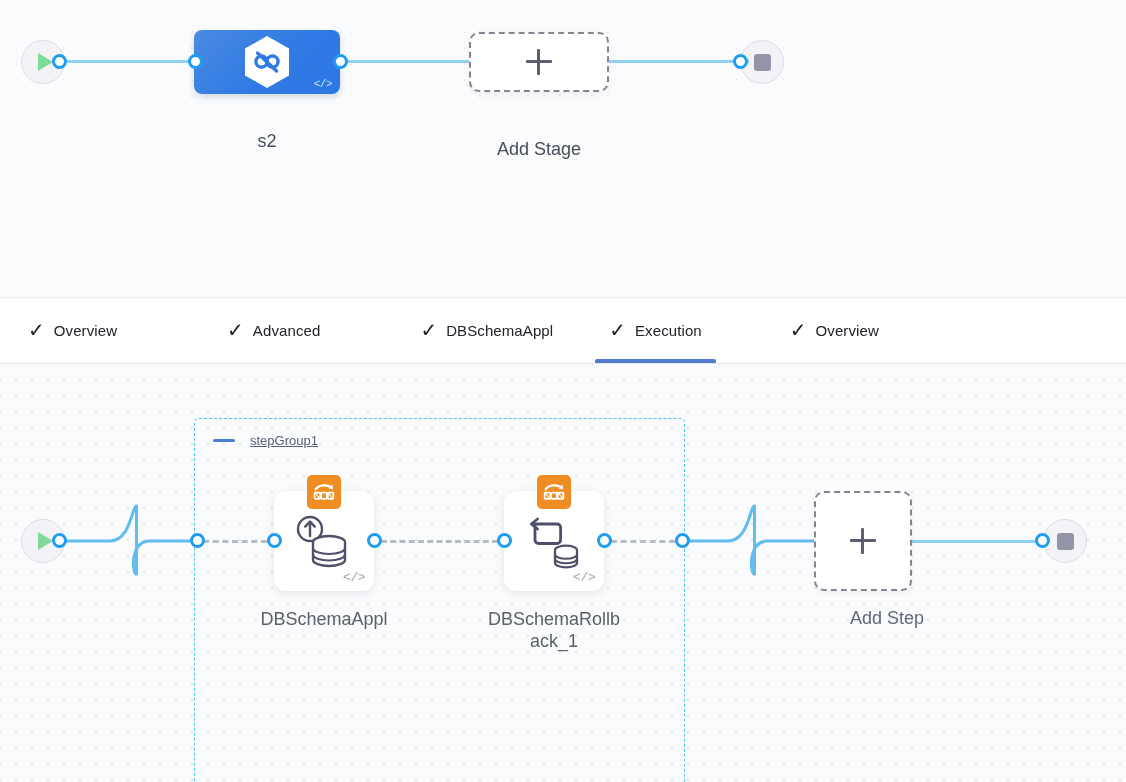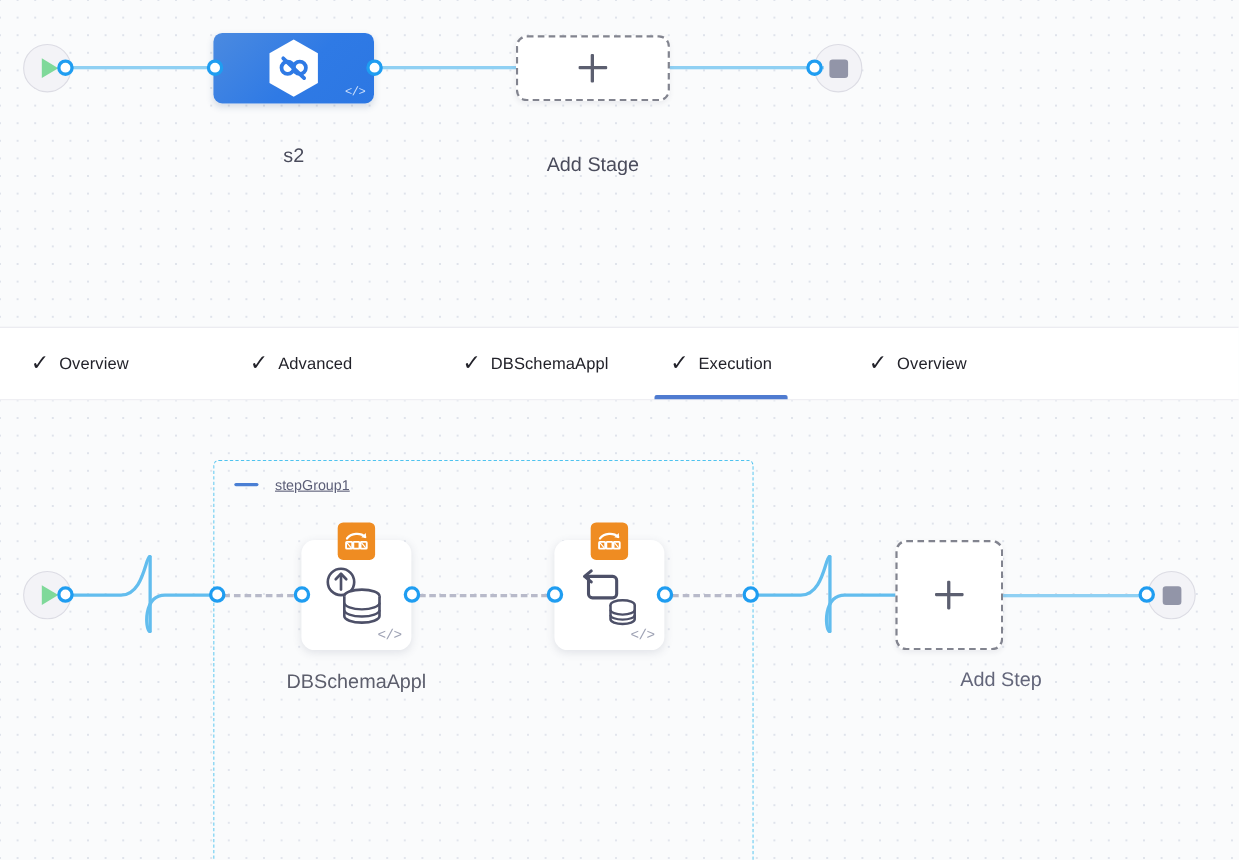--- a/index.html
+++ b/index.html
@@ -299,32 +299,34 @@
           <path d="M32 42.4 C32 44.8 36.9 46.7 43 46.7 C49.1 46.7 54 44.8 54 42.4"></path>
           <path d="M32 47 C32 49.4 36.9 51.3 43 51.3 C49.1 51.3 54 49.4 54 47"></path>
         </g>
       </svg>
     </div>
     <div class="codeglyph dark" style="right:9px;bottom:6px;font-size:13px;">&lt;/&gt;</div>
   </div>
   <div class="port" style="left:497px;top:169px;"></div>
   <div class="port" style="left:597px;top:169px;"></div>
   <div class="node-label" style="left:474px;top:245px;width:160px;">
+    <div>DBSchemaRollb</div>
+    <div>ack_1</div>
   </div>
 
   <div class="port" style="left:675px;top:169px;"></div>
   <svg style="position:absolute;left:684px;top:140px;" width="130" height="72">
     <path d="M0 37 L44 37 C64 37 66 4 70 2" fill="none" stroke="#62bdee" stroke-width="3" stroke-linecap="round"></path>
     <path d="M70 70 C66 68 64 37 84 37 L130 37" fill="none" stroke="#62bdee" stroke-width="3" stroke-linecap="round"></path>
     <path d="M70.5 2 L70.5 70" fill="none" stroke="#62bdee" stroke-width="3" stroke-linecap="round"></path>
   </svg>
 
   <div class="add-box" style="left:814px;top:127px;width:98px;height:100px;">
     <div class="plus"></div>
   </div>
-  <div class="node-label small" style="left:851px;top:244px;width:118px;">Add Step</div>
+  <div class="node-label small" style="left:828px;top:244px;width:118px;">Add Step</div>
 
   <div class="edge" style="left:910px;top:176px;width:138px;"></div>
   <div class="port" style="left:1035px;top:169px;"></div>
   <div class="term" style="left:1043px;top:155px;">
     <div class="stop-sq"></div>
   </div>
 </div>
 
 </body></html>

